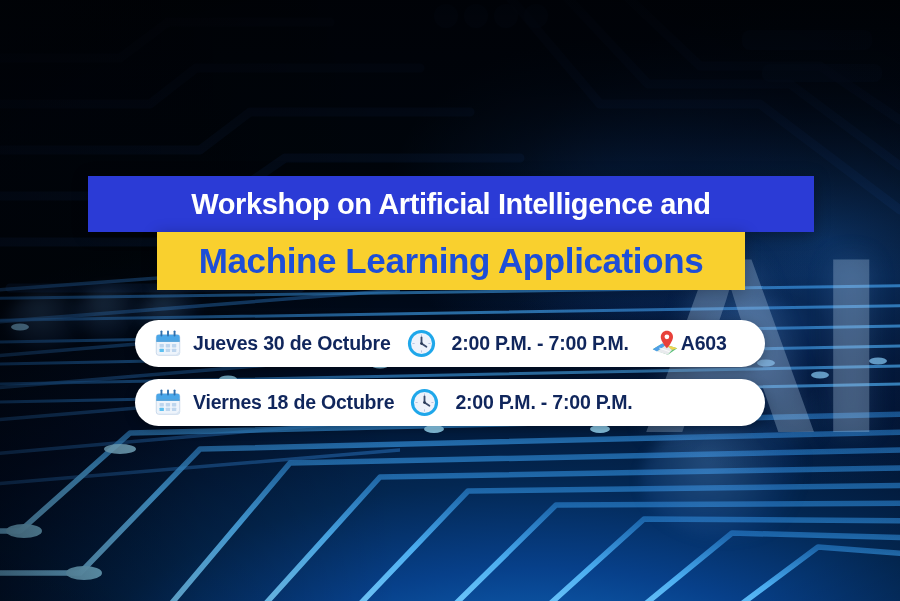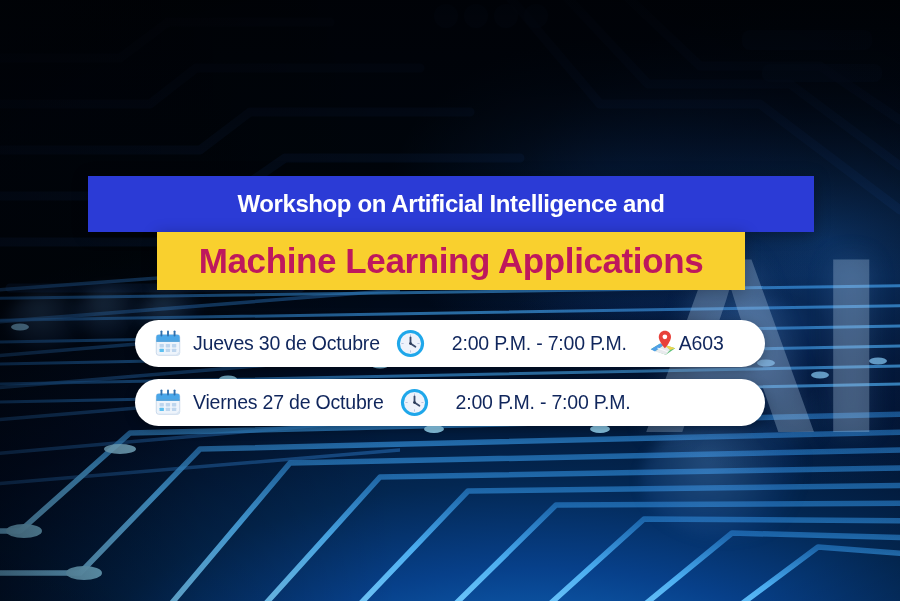--- a/index.html
+++ b/index.html
@@ -115,39 +115,39 @@
     width: 726px;
     height: 56px;
     background: #2b3bd6;
     display: flex;
     align-items: center;
     justify-content: center;
     box-shadow: 0 2px 14px rgba(0,0,0,0.35);
   }
   .title-blue span {
     color: #ffffff;
-    font-size: 24px;
+    font-size: 29px;
     font-weight: bold;
     letter-spacing: -0.4px;
     white-space: nowrap;
   }
   .title-yellow {
     position: absolute;
     left: 157px;
     top: 232px;
     width: 588px;
     height: 58px;
     background: #f9d02e;
     display: flex;
     align-items: center;
     justify-content: center;
     box-shadow: 0 2px 14px rgba(0,0,0,0.28);
   }
   .title-yellow span {
-    color: #be185d;
+    color: #1d4ed8;
     font-size: 35px;
     font-weight: bold;
     letter-spacing: -0.4px;
     white-space: nowrap;
   }
 
   
   .pill {
     position: absolute;
     left: 135px;
@@ -162,35 +162,35 @@
   .pill-1 { top: 320px; }
   .pill-2 { top: 379px; }
 
   .pill-seg {
     display: flex;
     align-items: center;
   }
   .pill-text {
     color: #10265c;
     font-size: 19.5px;
-    font-weight: normal;
+    font-weight: bold;
     letter-spacing: -0.2px;
     white-space: nowrap;
   }
   .icon-wrap {
     display: inline-flex;
     align-items: center;
     justify-content: center;
     flex: none;
   }
 
   .seg-date { margin-left: 18px; }
   .seg-date .pill-text { margin-left: 10px; }
   .seg-time { margin-left: 16px; }
-  .seg-time .pill-text { margin-left: 27px; }
+  .seg-time .pill-text { margin-left: 16px; }
   .seg-room { margin-left: 20px; }
   .seg-room .pill-text { }
 </style>
 </head>
 <body>
 
 <div class="poster">
 
   <div class="bg-base"></div>
   <div class="bg-base2"></div>
@@ -393,21 +393,21 @@
             <rect x="7" y="16" width="4.6" height="3.6" rx="0.6"></rect>
             <rect x="13.6" y="16" width="4.6" height="3.6" rx="0.6"></rect>
             <rect x="20.2" y="16" width="4.6" height="3.6" rx="0.6"></rect>
             <rect x="13.6" y="21" width="4.6" height="3.6" rx="0.6"></rect>
             <rect x="20.2" y="21" width="4.6" height="3.6" rx="0.6"></rect>
           </g>
           <rect x="7" y="21" width="4.6" height="3.6" rx="0.6" fill="#5cc0f0"></rect>
           <path d="M28.5 23.5L24 28h2a2.5 2.5 0 0 0 2.5-2.5z" fill="#d9e6f4"></path>
         </svg>
       </span>
-      <span class="pill-text">Viernes 27 de Octubre</span>
+      <span class="pill-text">Viernes 18 de Octubre</span>
     </div>
 
     <div class="pill-seg seg-time">
       <span class="icon-wrap">
         <svg width="29" height="29" viewBox="0 0 32 32">
           <circle cx="16" cy="16" r="15" fill="#1fa7ea"></circle>
           <circle cx="16" cy="16" r="11.6" fill="#eef2fb"></circle>
           <g stroke="#b9c4e0" stroke-width="1.1" stroke-linecap="round">
             <path d="M16 6.4v1.6"></path>
               <path d="M16 24v1.6"></path>

